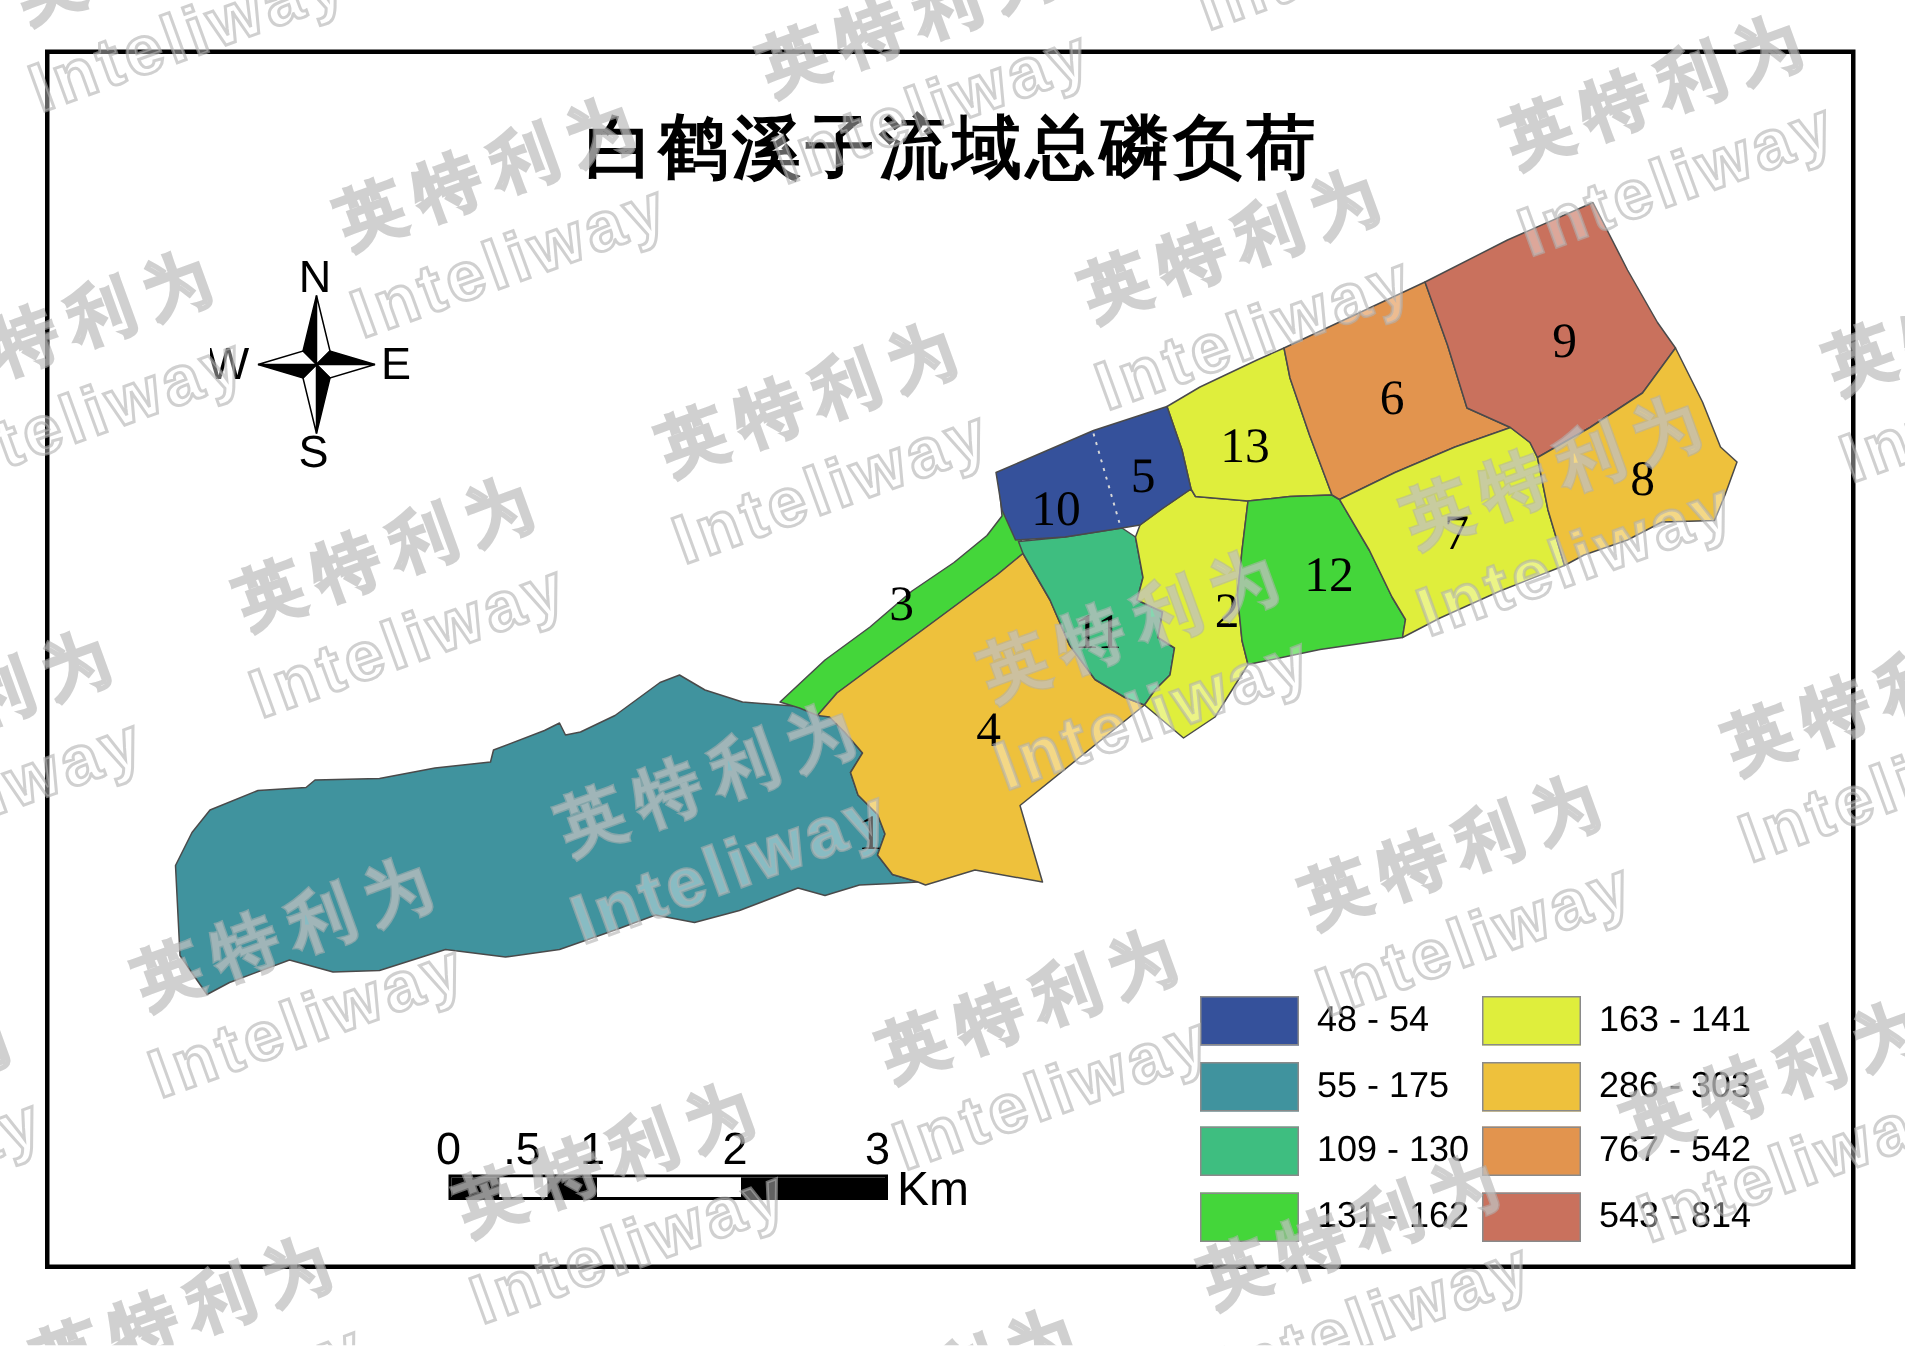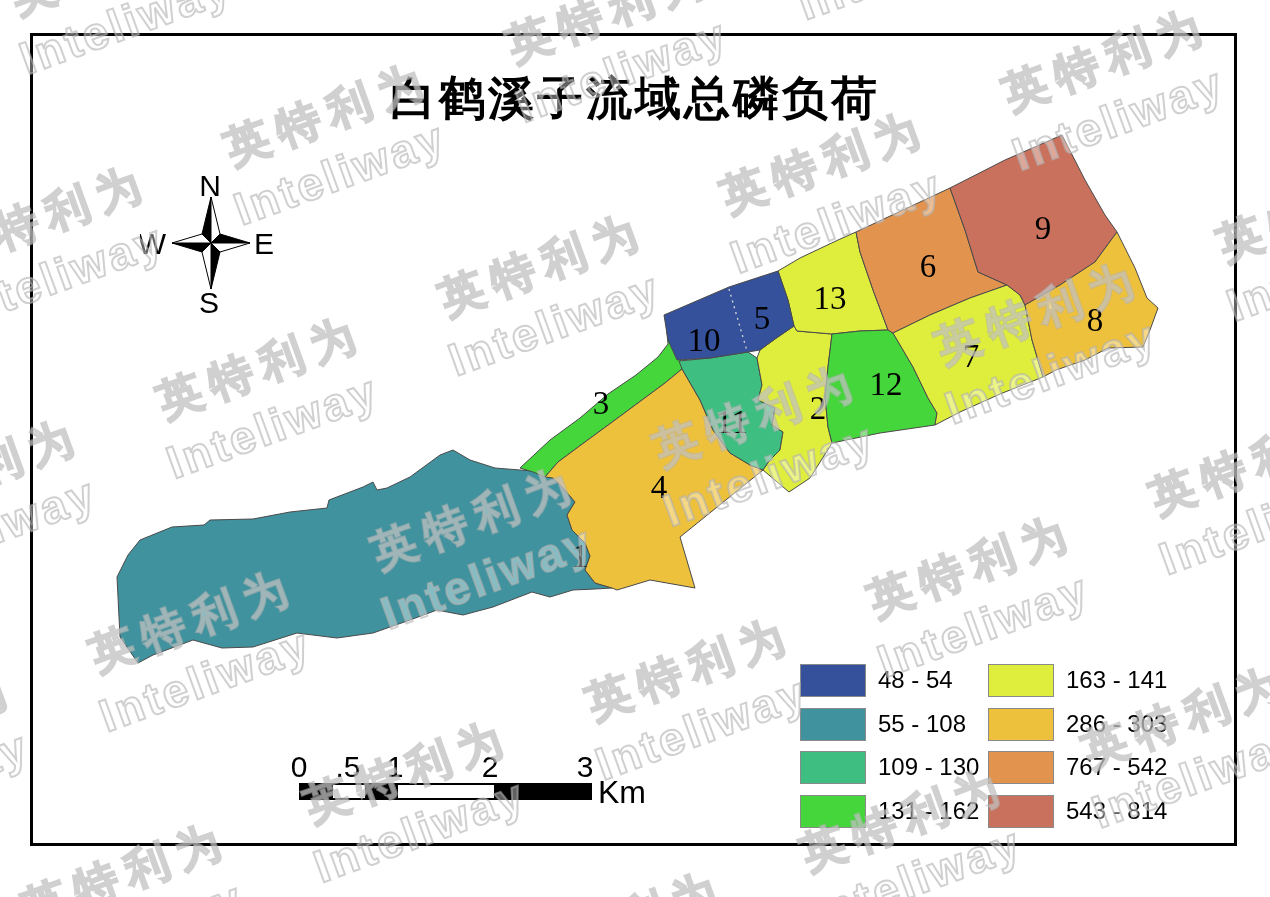--- a/index.html
+++ b/index.html
@@ -123,21 +123,21 @@
     <text class="compass-letter" x="70" y="15">N</text>
     <text class="compass-letter" x="124" y="73">E</text>
     <text class="compass-letter" x="69" y="132">S</text>
     <text class="compass-letter" x="12" y="73">W</text>
   </svg>
 
   <div id="legend-items">
       <div class="legend-swatch" style="left: 800px; top: 664px; background: rgb(53, 81, 155);"></div>
       <div class="legend-label" style="left: 878px; top: 666px;">48 - 54</div>
       <div class="legend-swatch" style="left: 800px; top: 708px; background: rgb(64, 147, 158);"></div>
-      <div class="legend-label" style="left: 878px; top: 710px;">55 - 108</div>
+      <div class="legend-label" style="left: 878px; top: 710px;">55 - 175</div>
       <div class="legend-swatch" style="left: 800px; top: 751px; background: rgb(62, 190, 128);"></div>
       <div class="legend-label" style="left: 878px; top: 753px;">109 - 130</div>
       <div class="legend-swatch" style="left: 800px; top: 795px; background: rgb(68, 214, 58);"></div>
       <div class="legend-label" style="left: 878px; top: 797px;">131 - 162</div>
       <div class="legend-swatch" style="left: 988px; top: 664px; background: rgb(223, 238, 60);"></div>
       <div class="legend-label" style="left: 1066px; top: 666px;">163 - 141</div>
       <div class="legend-swatch" style="left: 988px; top: 708px; background: rgb(238, 193, 60);"></div>
       <div class="legend-label" style="left: 1066px; top: 710px;">286 - 303</div>
       <div class="legend-swatch" style="left: 988px; top: 751px; background: rgb(226, 148, 78);"></div>
       <div class="legend-label" style="left: 1066px; top: 753px;">767 - 542</div>

